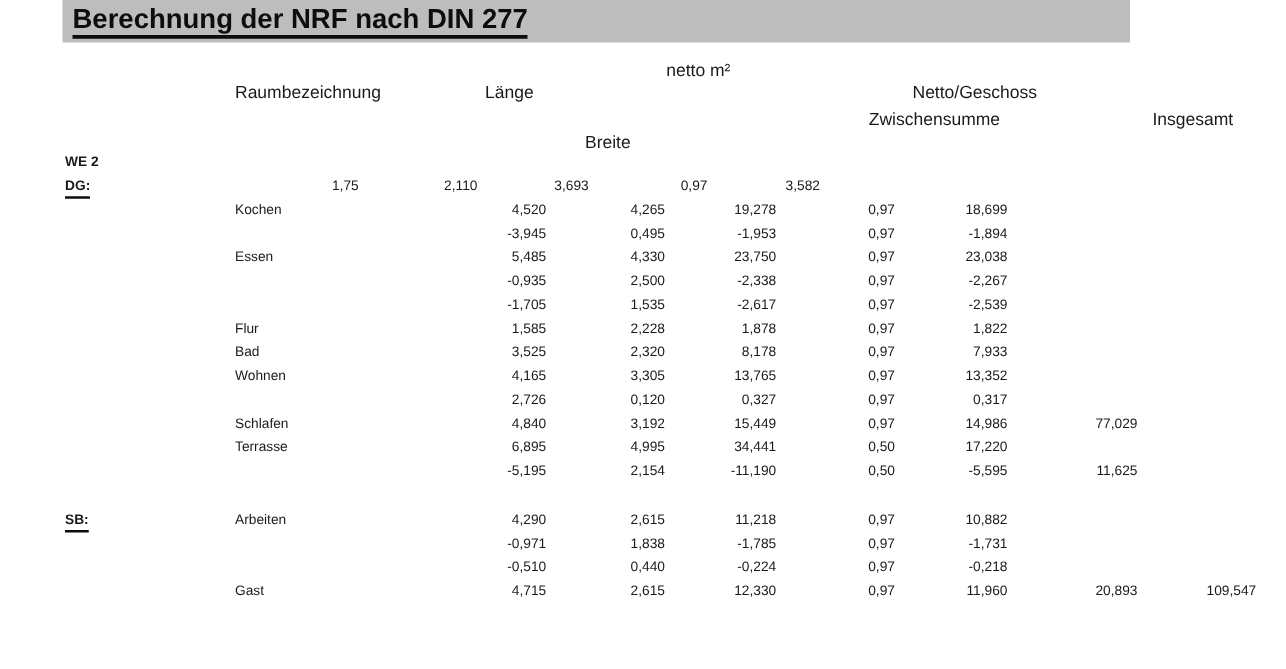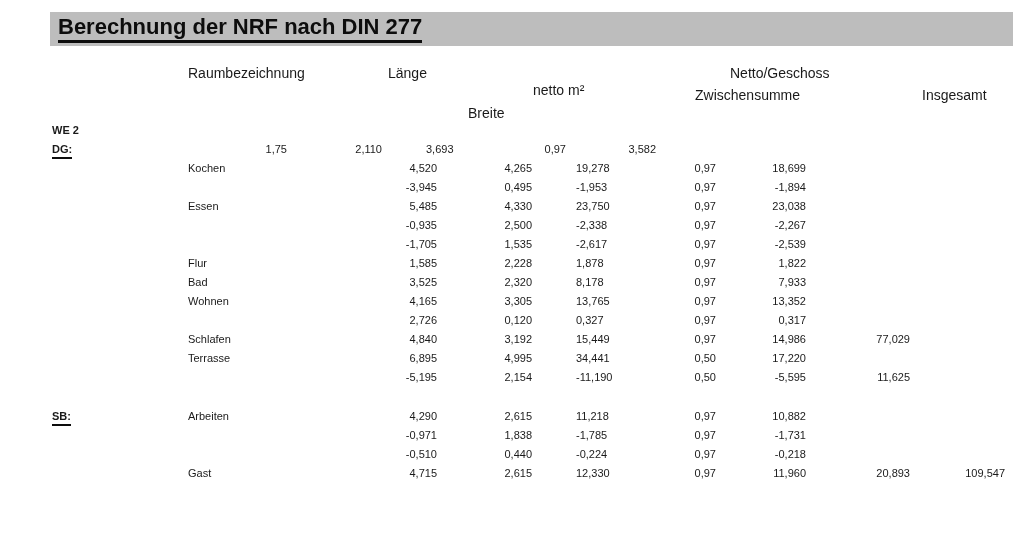--- a/index.html
+++ b/index.html
@@ -13,22 +13,22 @@
     height: 535px;
     background: #ffffff;
     font-family: "Liberation Sans", "DejaVu Sans", sans-serif;
     color: #1a1a1a;
     overflow: hidden;
   }
   
   .title-bar {
     position: absolute;
     left: 50px;
-    top: 12px;
-    width: 963px;
+    top: 0;
+    width: 854px;
     height: 34px;
     background: #bdbdbd;
   }
   .title-text {
     display: inline-block;
     margin-left: 8px;
     margin-top: 2px;
     font-size: 22px;
     font-weight: bold;
     line-height: 26px;
@@ -47,21 +47,21 @@
   }
   .h {
     position: absolute;
     font-size: 14px;
     line-height: 19px;
     white-space: nowrap;
   }
   .h-room          { left: 188px; top: 64px; }
   .h-laenge        { left: 388px; top: 64px; }
   .h-breite        { left: 468px; top: 64px; margin-top: 40px; }
-  .h-netto         { left: 533px; top: 81px; }
+  .h-netto         { left: 533px; top: 47px; }
   .h-nettogeschoss { left: 730px; top: 64px; }
   .h-zwischensumme { left: 695px; top: 86px; }
   .h-insgesamt     { left: 922px; top: 86px; }
   
   .rows {
     position: absolute;
     left: 0;
     top: 121px;
     width: 1029px;
   }
@@ -71,21 +71,21 @@
     line-height: 19px;
     font-size: 11px;
     white-space: nowrap;
   }
   .spacer-row { height: 20px; }
   .cell { display: block; box-sizing: border-box; overflow: visible; }
   .c-section { width: 188px; padding-left: 52px; font-weight: bold; }
   .c-room    { width: 150px; text-align: left; }
   .c-laenge  { width:  99px; text-align: right; }
   .c-breite  { width:  95px; text-align: right; }
-  .c-netto   { width:  89px; text-align: left; padding-left: 44px; }
+  .c-netto   { width:  89px; text-align: right; padding-left: 44px; }
   .c-factor  { width:  95px; text-align: right; }
   .c-result  { width:  90px; text-align: right; }
   .c-zwis    { width: 104px; text-align: right; }
   .c-insg    { width:  95px; text-align: right; }
   .section-text { display: inline-block; line-height: 16px; }
   .section-text.u { border-bottom: 2px solid #0d0d0d; }
 </style>
 </head>
 <body>
 

